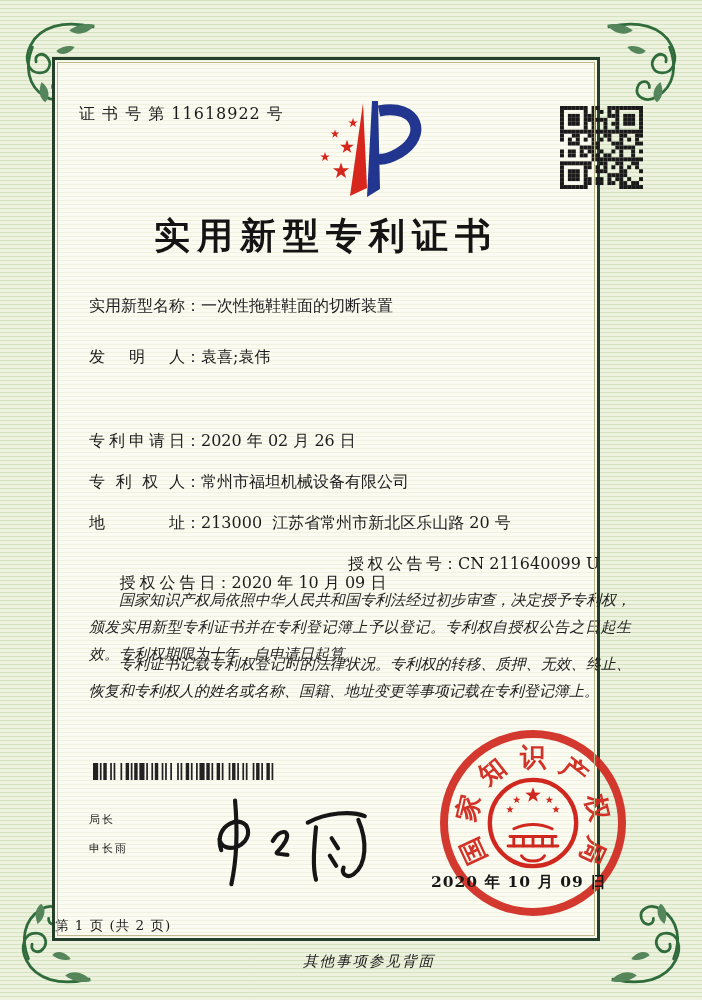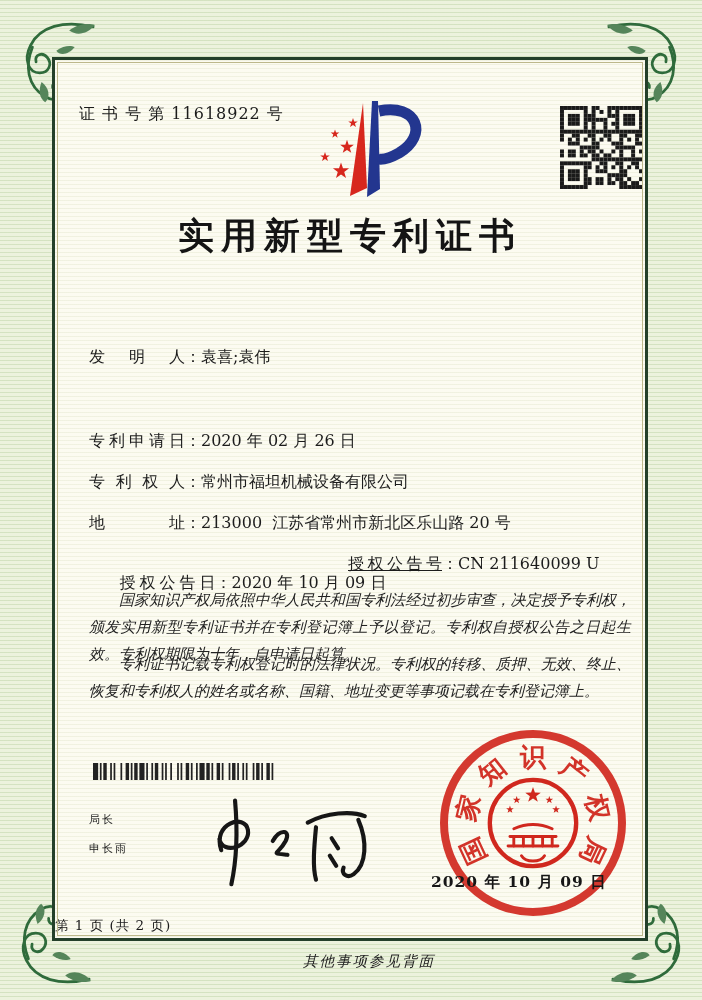--- a/index.html
+++ b/index.html
@@ -17,21 +17,21 @@
   }
   
   .fl{position:absolute;width:92px;height:92px;}
   .fl.tl{left:14px;top:14px;}
   .fl.tr{right:14px;top:14px;transform:scaleX(-1);}
   .fl.bl{left:10px;bottom:8px;transform:scaleY(-1);}
   .fl.br{right:10px;bottom:8px;transform:scale(-1,-1);}
 
   
   .panel{
-    position:absolute;left:52px;top:57px;width:596px;height:884px;
+    position:absolute;left:52px;top:57px;width:548px;height:884px;
     box-sizing:border-box;border:3px solid #24402a;
     background:
       repeating-linear-gradient(180deg, rgba(190,198,150,.18) 0 1px, rgba(255,255,255,0) 1px 4px),
       #fcfbf1;
   }
   .panel::after{
     content:"";position:absolute;inset:2px;border:1px solid #bdb88b;pointer-events:none;
   }
 
   .abs{position:absolute;}
@@ -39,21 +39,21 @@
   .logo{left:246px;top:41px;width:140px;height:100px;}
   .qr{left:505px;top:46px;width:83px;height:83px;}
   .title{
     left:0;top:152px;width:100%;text-align:center;
     font-size:36px;font-weight:bold;letter-spacing:7px;color:#141414;border-radius:8px;
   }
 
   .row{left:34px;white-space:pre;font-size:16px;color:#1c1c1c;}
   .flabel{display:inline-block;width:96px;text-align:justify;text-align-last:justify;vertical-align:top;}
   .pair2{position:absolute;left:259px;top:0;white-space:pre;}
-  .pair2 .flabel{width:94px;text-decoration:underline;}
+  .pair2 .flabel{width:94px;}
 
   .para{
     left:34px;width:542px;font-size:15px;line-height:27px;
     text-indent:2em;font-style:italic;color:#222;text-align:justify;
   }
 
   .barcode{left:38px;top:703px;width:182px;height:17px;}
   .signer{font-size:11px;font-family:"DejaVu Sans","Liberation Sans",sans-serif;letter-spacing:2px;color:#1a1a1a;}
   .signer.t1{left:34px;top:752px;}
   .signer.t2{left:34px;top:781px;}
@@ -388,20 +388,21 @@
         <rect x="15" y="20" width="1" height="1" fill="#1a1a1a"></rect>
         <rect x="16" y="20" width="1" height="1" fill="#1a1a1a"></rect>
         <rect x="17" y="20" width="1" height="1" fill="#1a1a1a"></rect>
         <rect x="18" y="20" width="1" height="1" fill="#1a1a1a"></rect>
         <rect x="19" y="20" width="1" height="1" fill="#1a1a1a"></rect>
         <rect x="20" y="20" width="1" height="1" fill="#1a1a1a"></rect>
       </svg>
 
     <div class="abs title">实用新型专利证书</div>
 
+    <div class="abs row" style="top:236px"><span class="flabel">实用新型名称</span><span>：</span><span>一次性拖鞋鞋面的切断装置</span></div>
     <div class="abs row" style="top:287px"><span class="flabel">发明人</span><span>：</span><span>袁喜;袁伟</span></div>
     <div class="abs row" style="top:371px"><span class="flabel">专利申请日</span><span>：</span><span>2020 年 02 月 26 日</span></div>
     <div class="abs row" style="top:412px"><span class="flabel">专利权人</span><span>：</span><span>常州市福坦机械设备有限公司</span></div>
     <div class="abs row" style="top:453px"><span class="flabel">地址</span><span>：</span><span>213000  江苏省常州市新北区乐山路 20 号</span></div>
     <div class="abs row" style="top:494px">
       <span class="flabel">授权公告日</span><span>：</span><span>2020 年 10 月 09 日</span>
       <span class="pair2"><span class="flabel">授权公告号</span><span>：</span><span>CN 211640099 U</span></span>
     </div>
 
     <div class="abs para" style="top:527px">国家知识产权局依照中华人民共和国专利法经过初步审查，决定授予专利权，颁发实用新型专利证书并在专利登记簿上予以登记。专利权自授权公告之日起生效。专利权期限为十年，自申请日起算。</div>

